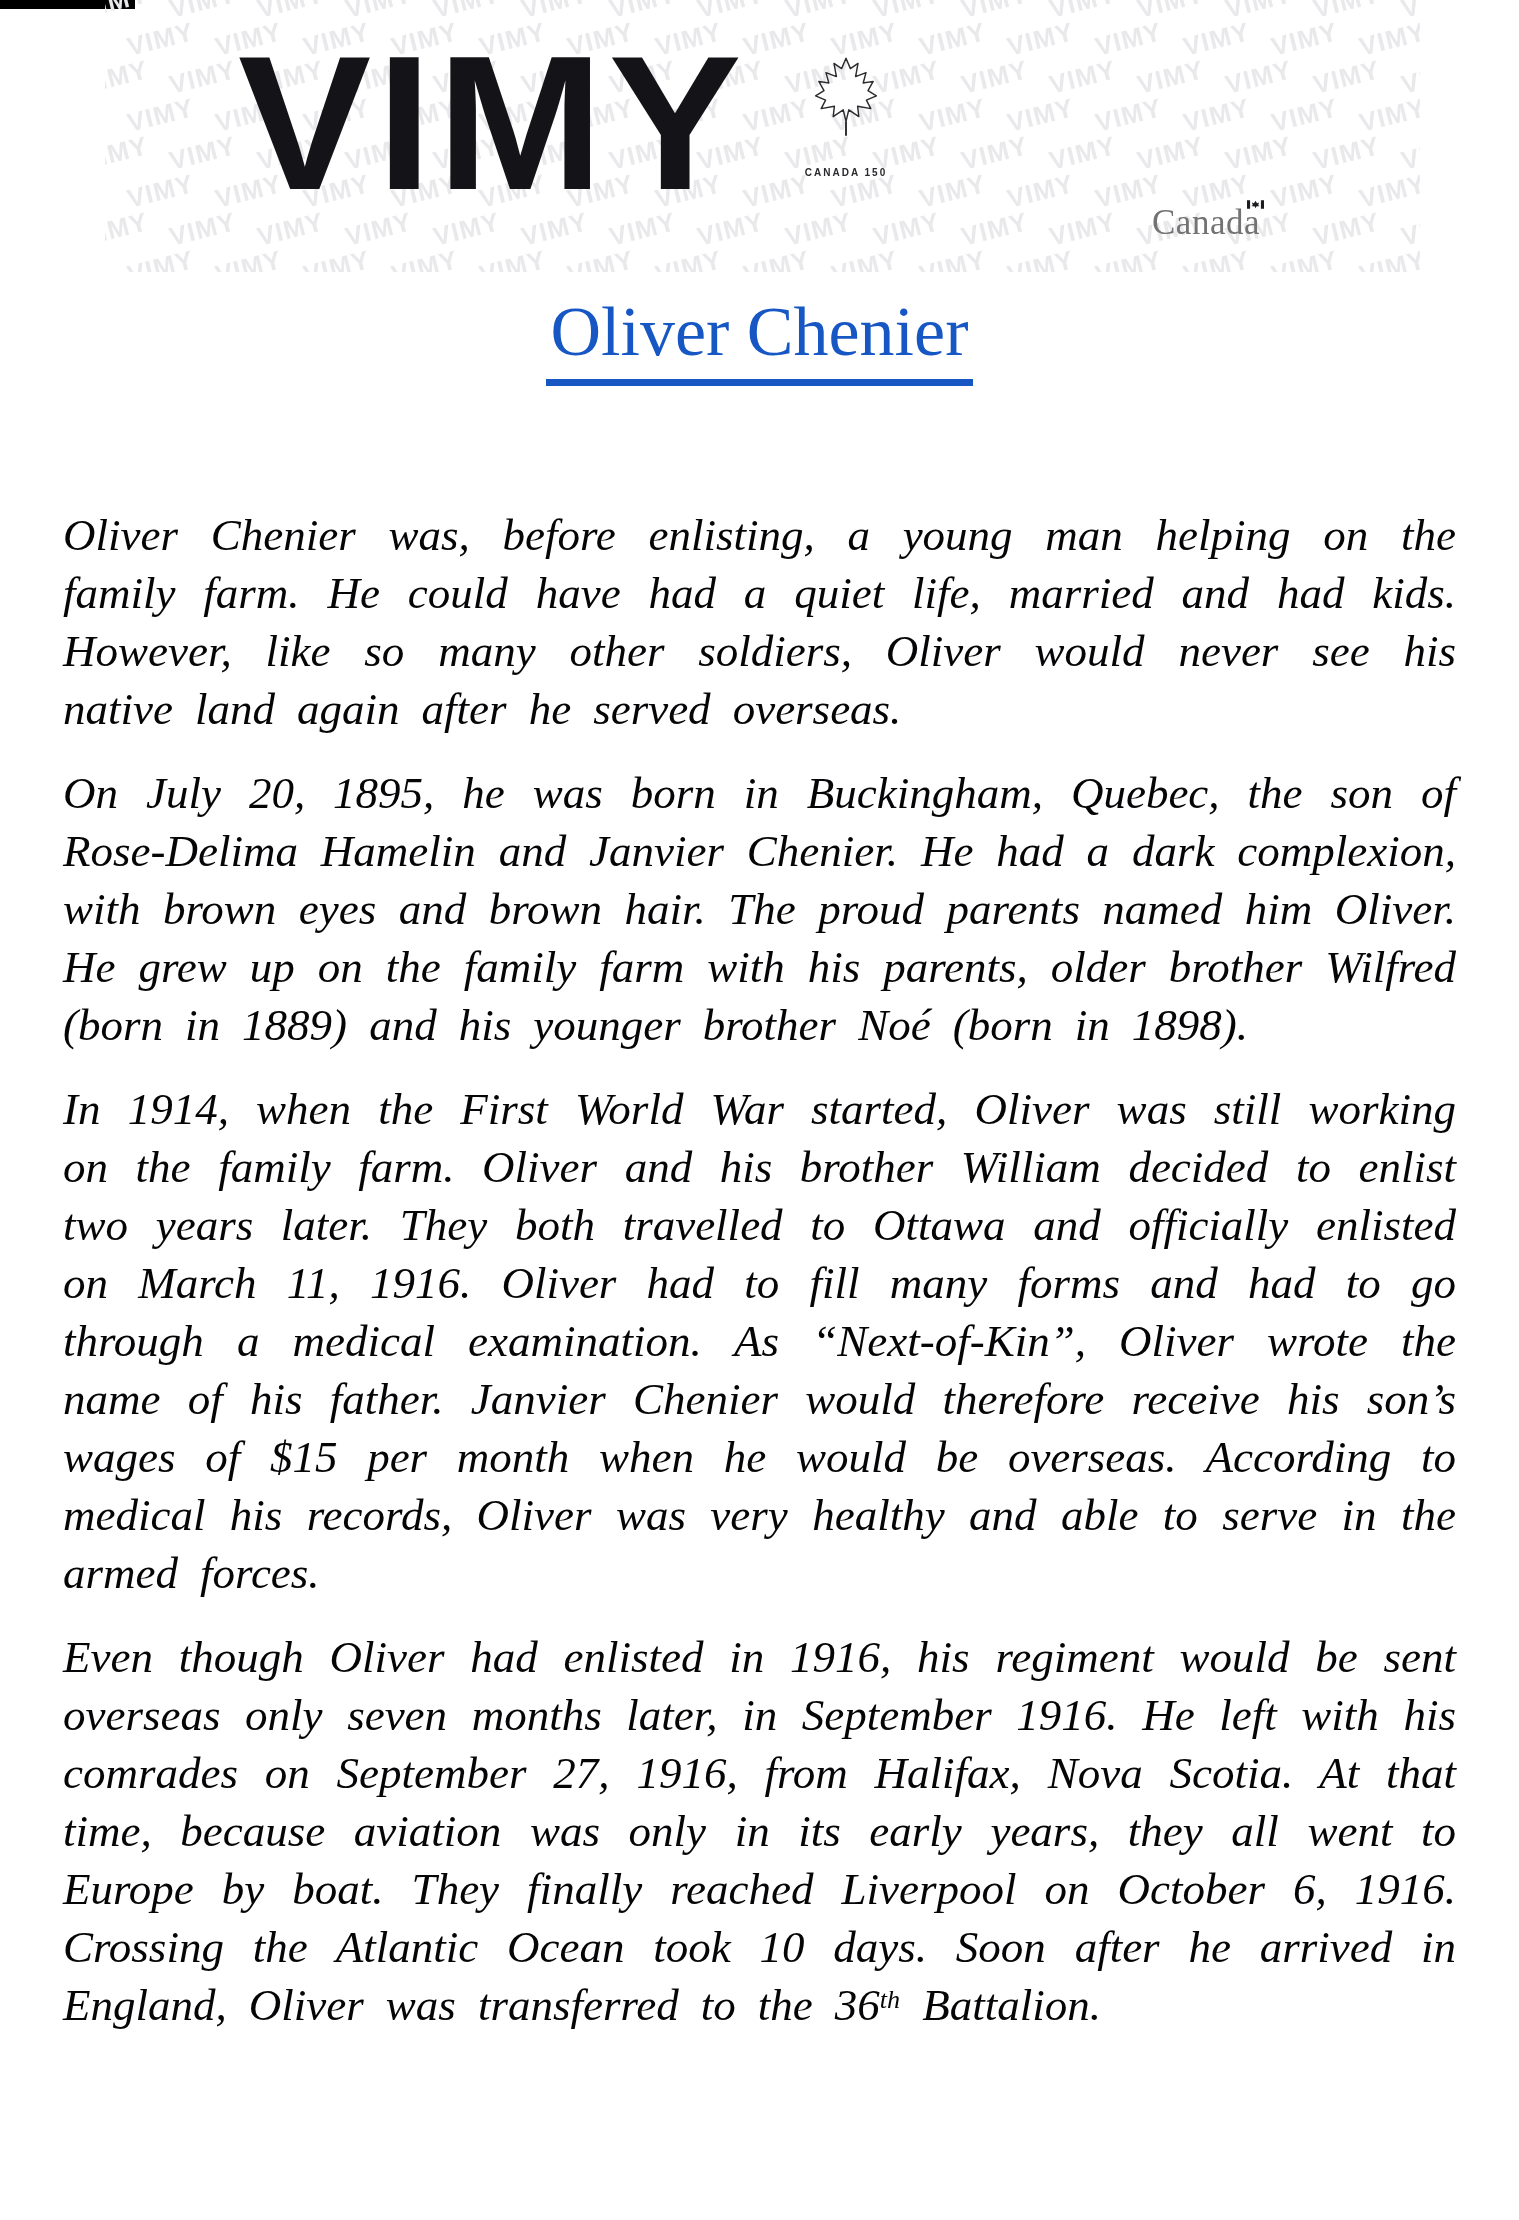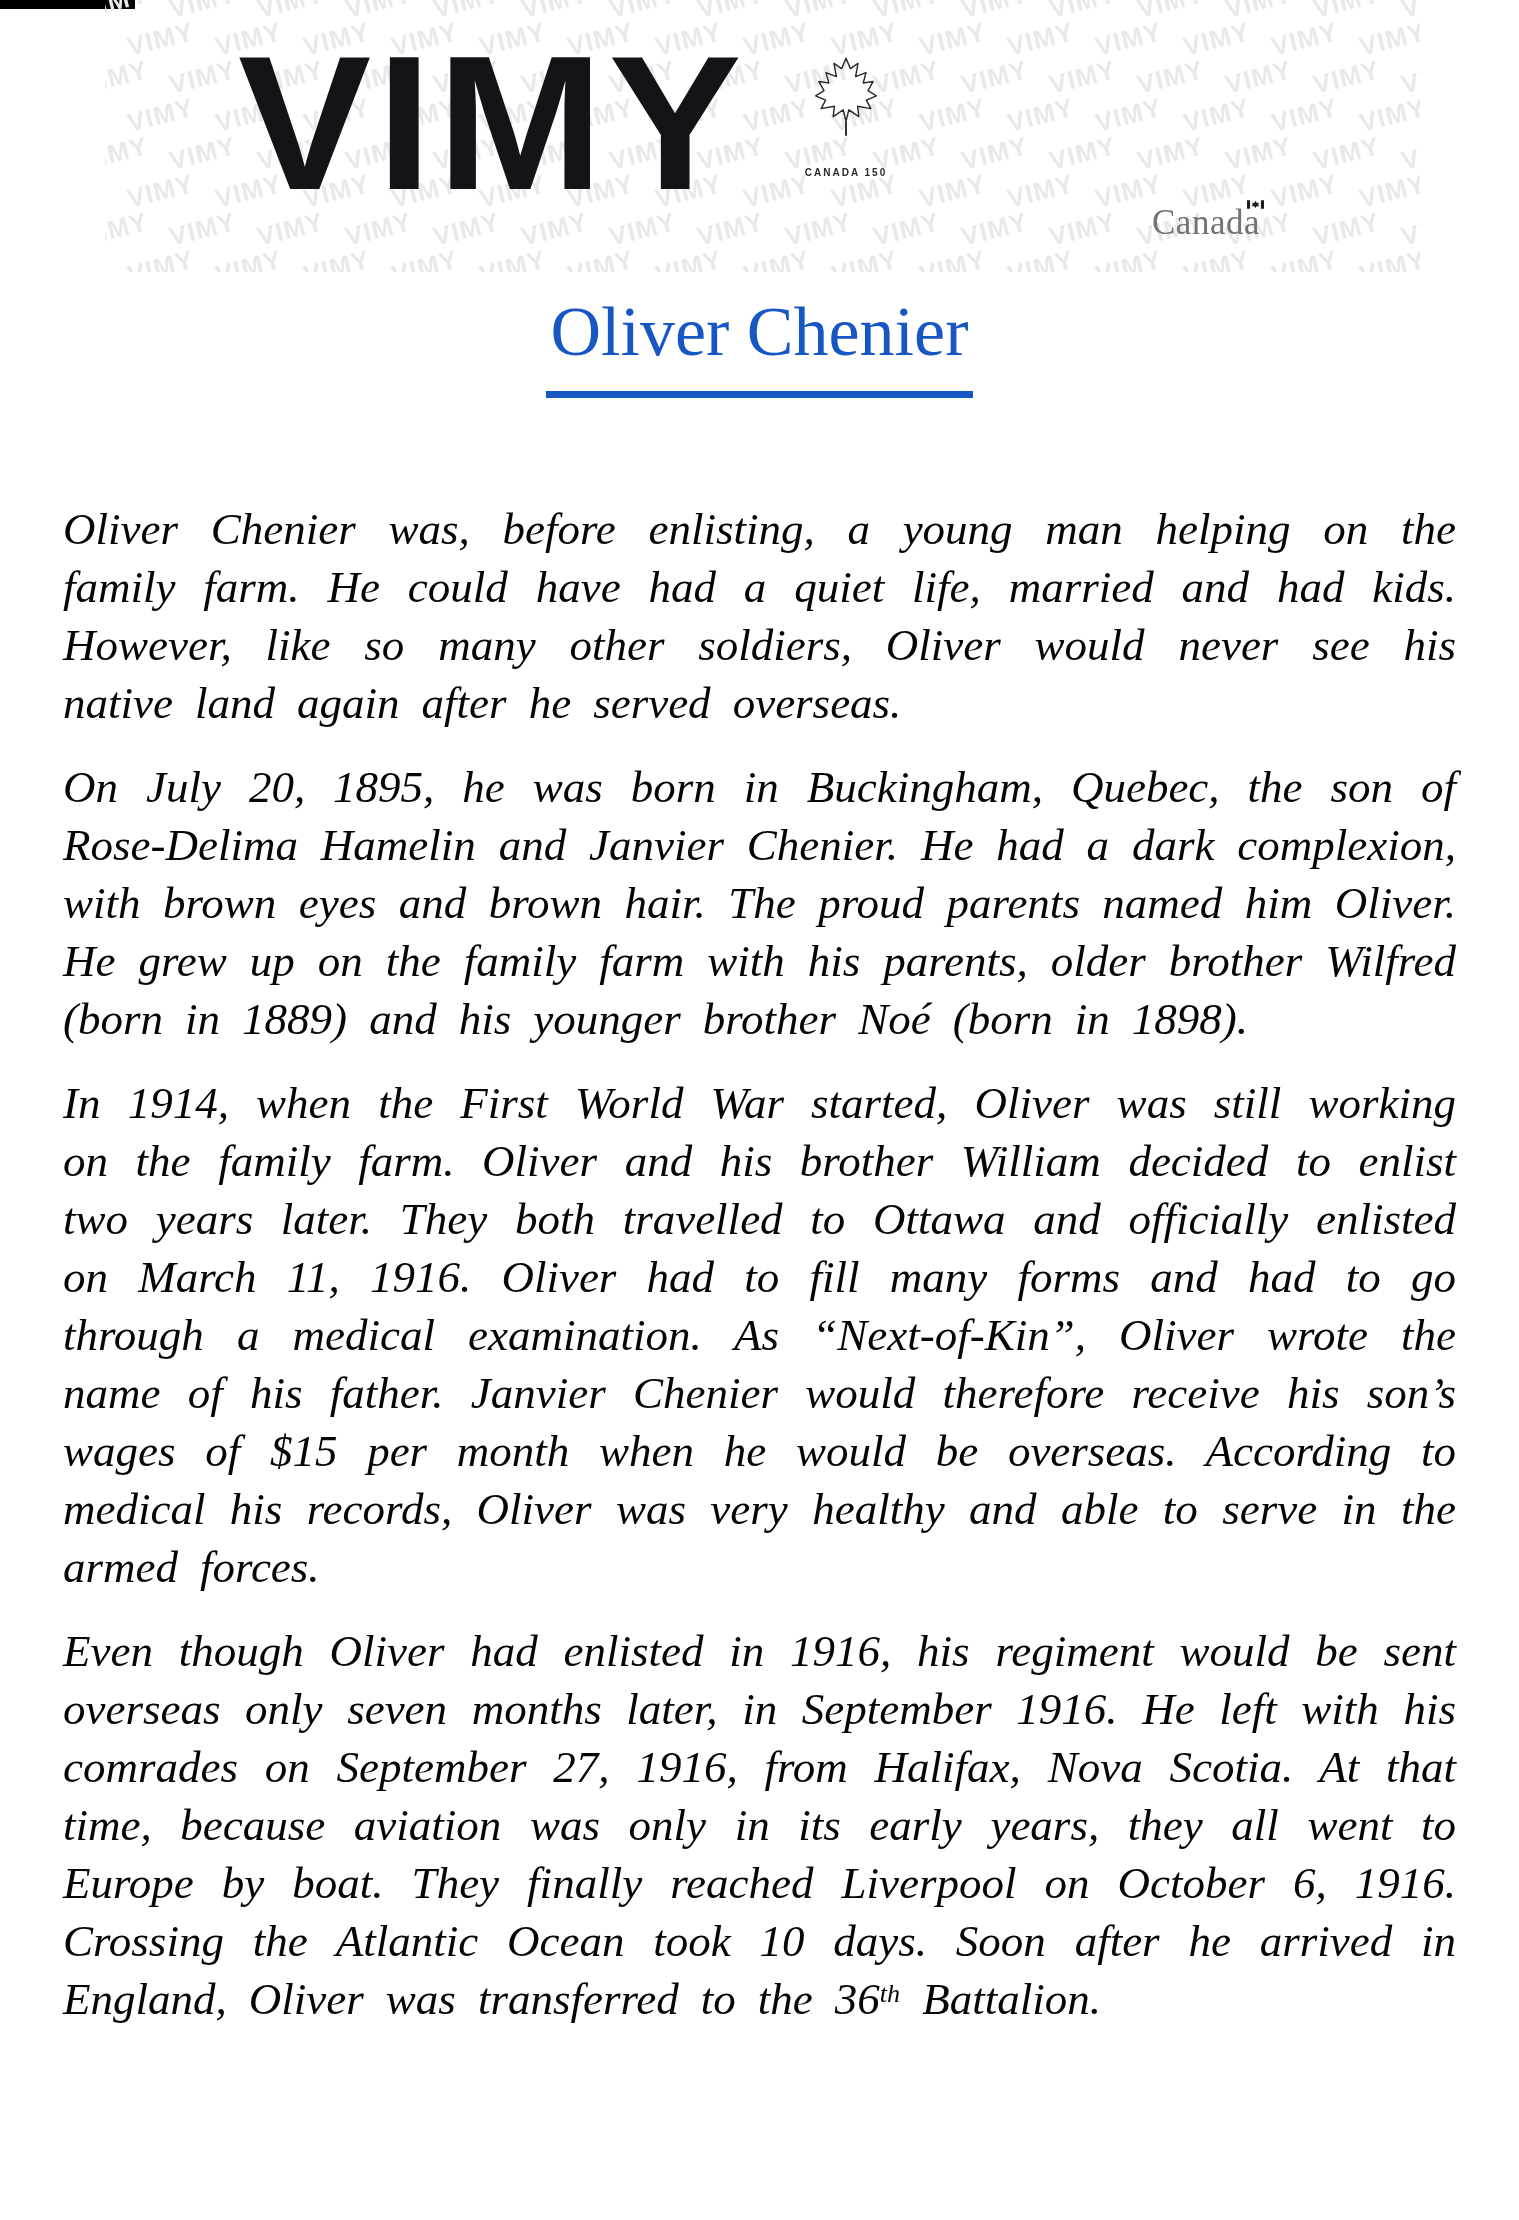--- a/index.html
+++ b/index.html
@@ -40,27 +40,27 @@
     position:absolute; left:1152px; top:203px; font-family:"Liberation Serif", serif;
     font-size:35px; color:#737373; letter-spacing:0.5px;
   }
   .canadaword .wordwrap { position:relative; display:inline-block; }
   .canadaword svg { position:absolute; right:-4px; top:-3px; }
 
   
   h1 { position:absolute; top:293px; left:0; width:1519px; margin:0; text-align:center; font-weight:normal; }
   .titlelink {
     display:inline-block; font-size:70px; line-height:1.12; color:var(--title-blue,#1757C4);
-    border-bottom:7px solid var(--title-blue,#1757C4); padding:0 5px 20px 5px;
+    border-bottom:7px solid var(--title-blue,#1757C4); padding:0 5px 8px 5px;
   }
 
   
   main { position:absolute; top:498px; left:63px; width:1393px; }
   main p {
-    margin:2px 0 26px 0; font-style:italic; font-size:45px; line-height:58px;
+    margin:8px 0 26px 0; font-style:italic; font-size:45px; line-height:58px;
     text-align:justify; word-spacing:0.24em; color:#050507;
   }
   main p:last-child { margin-bottom:0; }
   main sup { font-size:0.58em; font-style:italic; line-height:0; position:relative; top:-0.45em; vertical-align:baseline; }
 </style>
 </head>
 <body>
 
 <div class="page">
 

